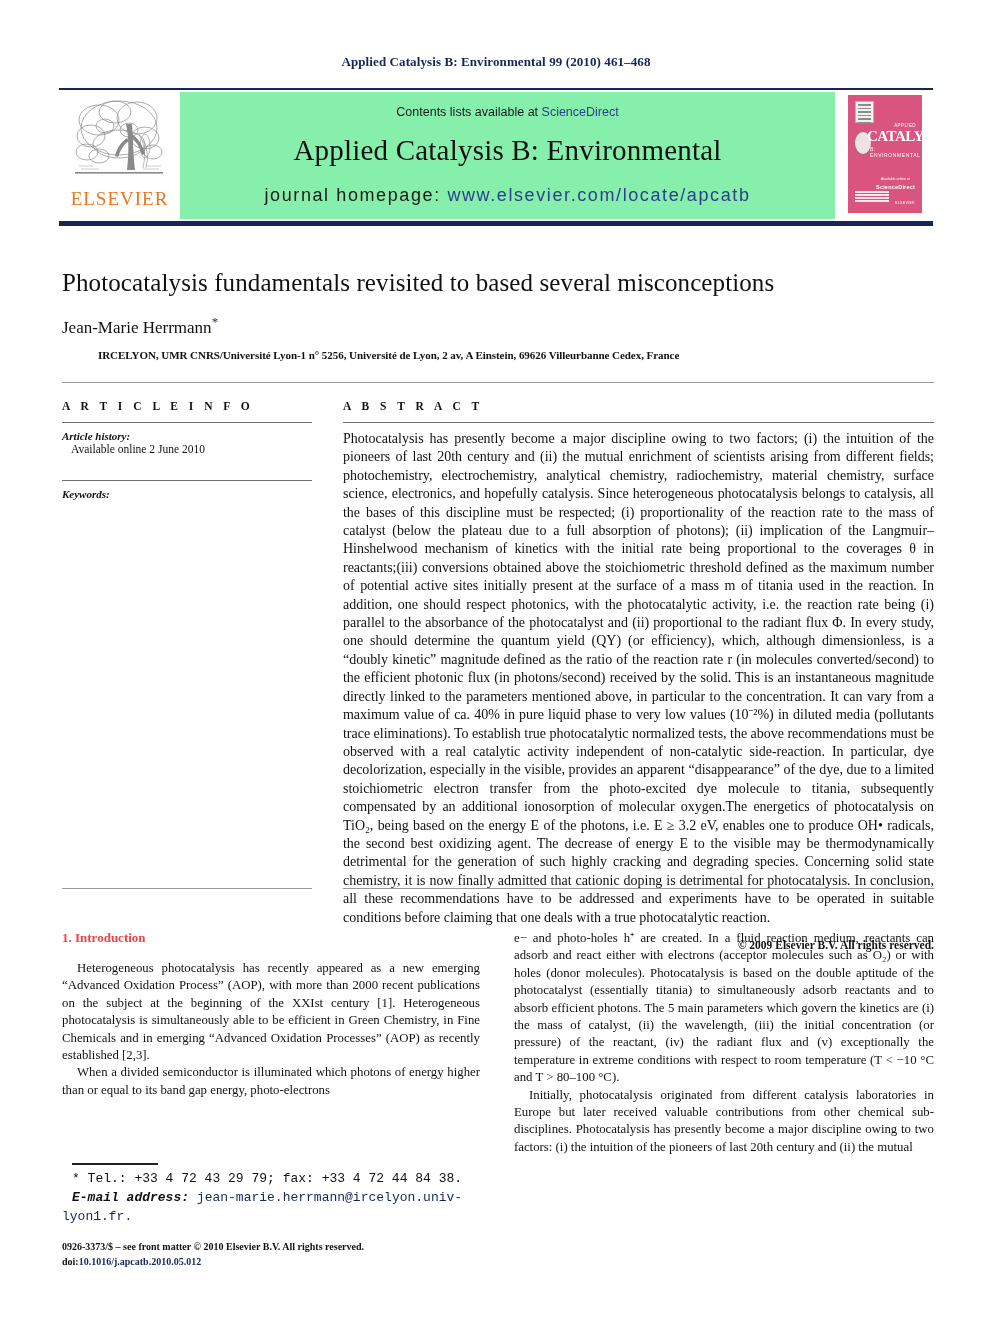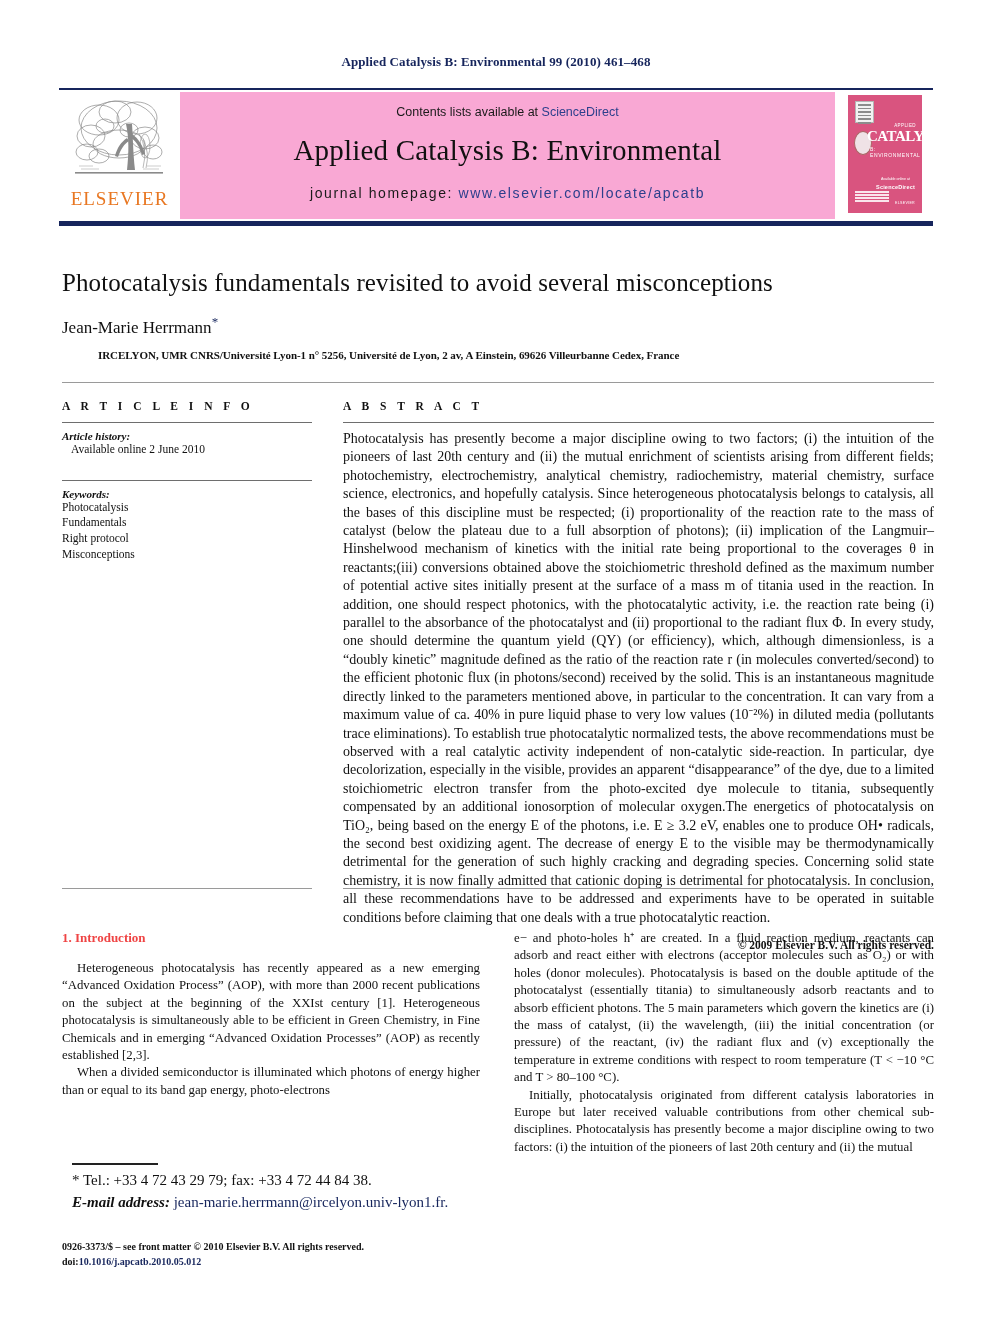--- a/index.html
+++ b/index.html
@@ -52,21 +52,21 @@
     position: absolute;
     left: 0; top: 133px;
     width: 874px; height: 5px;
     background: #16255c;
   }
   .masthead-center {
     position: absolute;
     left: 121px; top: 4px;
     width: 655px;
     height: 127px;
-    background: #f9a8d4;
+    background: #86efac;
     text-align: center;
   }
   .contents-line {
     margin-top: 13px;
     font-family: "Liberation Sans", sans-serif;
     font-size: 12.5px;
     color: #1a1a1a;
   }
   .contents-line .sd {
     color: #2b3f8c;
@@ -74,21 +74,21 @@
   .journal-name {
     margin-top: 15px;
     font-family: "Liberation Serif", serif;
     font-size: 29px;
     color: #111111;
     letter-spacing: 0.2px;
   }
   .homepage-line {
     margin-top: 18px;
     font-family: "Liberation Sans", sans-serif;
-    font-size: 14px;
+    font-size: 18px;
     letter-spacing: 1.6px;
     color: #1a1a1a;
   }
   .homepage-line .url {
     color: #2b3f8c;
   }
 
   
   .elsevier-logo {
     position: absolute;
@@ -347,22 +347,22 @@
   .footnote-rule {
     position: absolute;
     left: 72px; top: 1163px;
     width: 86px; height: 1.6px;
     background: #222;
   }
   .footnotes {
     position: absolute;
     left: 62px; top: 1170px;
     width: 420px;
-    font-family: Liberation Serif, serif;
-    font-size: 15px;
+    font-family: Liberation Mono, monospace;
+    font-size: 13px;
     line-height: 1.45;
     color: #111111;
   }
   .footnotes .fn1 { text-indent: 10px; }
   .fn-label {
     font-style: italic;
     font-weight: bold;
   }
   .fn-email { color: #16255c; }
 
@@ -459,41 +459,35 @@
             <i></i>
             <i></i>
             <i></i>
           </div>
         <div class="cover-elsname">ELSEVIER</div>
       </div>
     </div>
   </div>
 
   <div class="title-block">
-    <div class="paper-title">Photocatalysis fundamentals revisited to avoid several misconceptions</div>
+    <div class="paper-title">Photocatalysis fundamentals revisited to based several misconceptions</div>
     <div class="author-line">
       <span>Jean-Marie Herrmann</span><span class="author-star">*</span>
     </div>
     <div class="affiliation">IRCELYON, UMR CNRS/Université Lyon-1 n° 5256, Université de Lyon, 2 av, A Einstein, 69626 Villeurbanne Cedex, France</div>
   </div>
   <div class="title-rule"></div>
 
   <div class="col-info">
     <div class="sec-head">A R T I C L E   I N F O</div>
     <div class="thin-rule"></div>
     <div class="info-label">Article history:</div>
     <div class="info-value">Available online 2 June 2010</div>
     <div class="thin-rule" style="margin-top:22px;"></div>
     <div class="info-label">Keywords:</div>
-    <div class="kw-list">
-      <div>Photocatalysis</div>
-      <div>Fundamentals</div>
-      <div>Right protocol</div>
-      <div>Misconceptions</div>
-    </div>
   </div>
 
   <div class="col-abstract">
     <div class="sec-head">A B S T R A C T</div>
     <div class="thin-rule"></div>
     <div class="abstract-body">Photocatalysis has presently become a major discipline owing to two factors; (i) the intuition of the pioneers of last 20th century and (ii) the mutual enrichment of scientists arising from different fields; photochemistry, electrochemistry, analytical chemistry, radiochemistry, material chemistry, surface science, electronics, and hopefully catalysis. Since heterogeneous photocatalysis belongs to catalysis, all the bases of this discipline must be respected; (i) proportionality of the reaction rate to the mass of catalyst (below the plateau due to a full absorption of photons); (ii) implication of the Langmuir–Hinshelwood mechanism of kinetics with the initial rate being proportional to the coverages θ in reactants;(iii) conversions obtained above the stoichiometric threshold defined as the maximum number of potential active sites initially present at the surface of a mass m of titania used in the reaction. In addition, one should respect photonics, with the photocatalytic activity, i.e. the reaction rate being (i) parallel to the absorbance of the photocatalyst and (ii) proportional to the radiant flux Φ. In every study, one should determine the quantum yield (QY) (or efficiency), which, although dimensionless, is a “doubly kinetic” magnitude defined as the ratio of the reaction rate r (in molecules converted/second) to the efficient photonic flux (in photons/second) received by the solid. This is an instantaneous magnitude directly linked to the parameters mentioned above, in particular to the concentration. It can vary from a maximum value of ca. 40% in pure liquid phase to very low values (10⁻²%) in diluted media (pollutants trace eliminations). To establish true photocatalytic normalized tests, the above recommendations must be observed with a real catalytic activity independent of non-catalytic side-reaction. In particular, dye decolorization, especially in the visible, provides an apparent “disappearance” of the dye, due to a limited stoichiometric electron transfer from the photo-excited dye molecule to titania, subsequently compensated by an additional ionosorption of molecular oxygen.The energetics of photocatalysis on TiO₂, being based on the energy E of the photons, i.e. E ≥ 3.2 eV, enables one to produce OH• radicals, the second best oxidizing agent. The decrease of energy E to the visible may be thermodynamically detrimental for the generation of such highly cracking and degrading species. Concerning solid state chemistry, it is now finally admitted that cationic doping is detrimental for photocatalysis. In conclusion, all these recommendations have to be addressed and experiments have to be operated in suitable conditions before claiming that one deals with a true photocatalytic reaction.</div>
     <div class="abstract-copy">© 2009 Elsevier B.V. All rights reserved.</div>
   </div>
   <div class="info-rule-bottom"></div>
   <div class="abstract-rule-bottom"></div>

